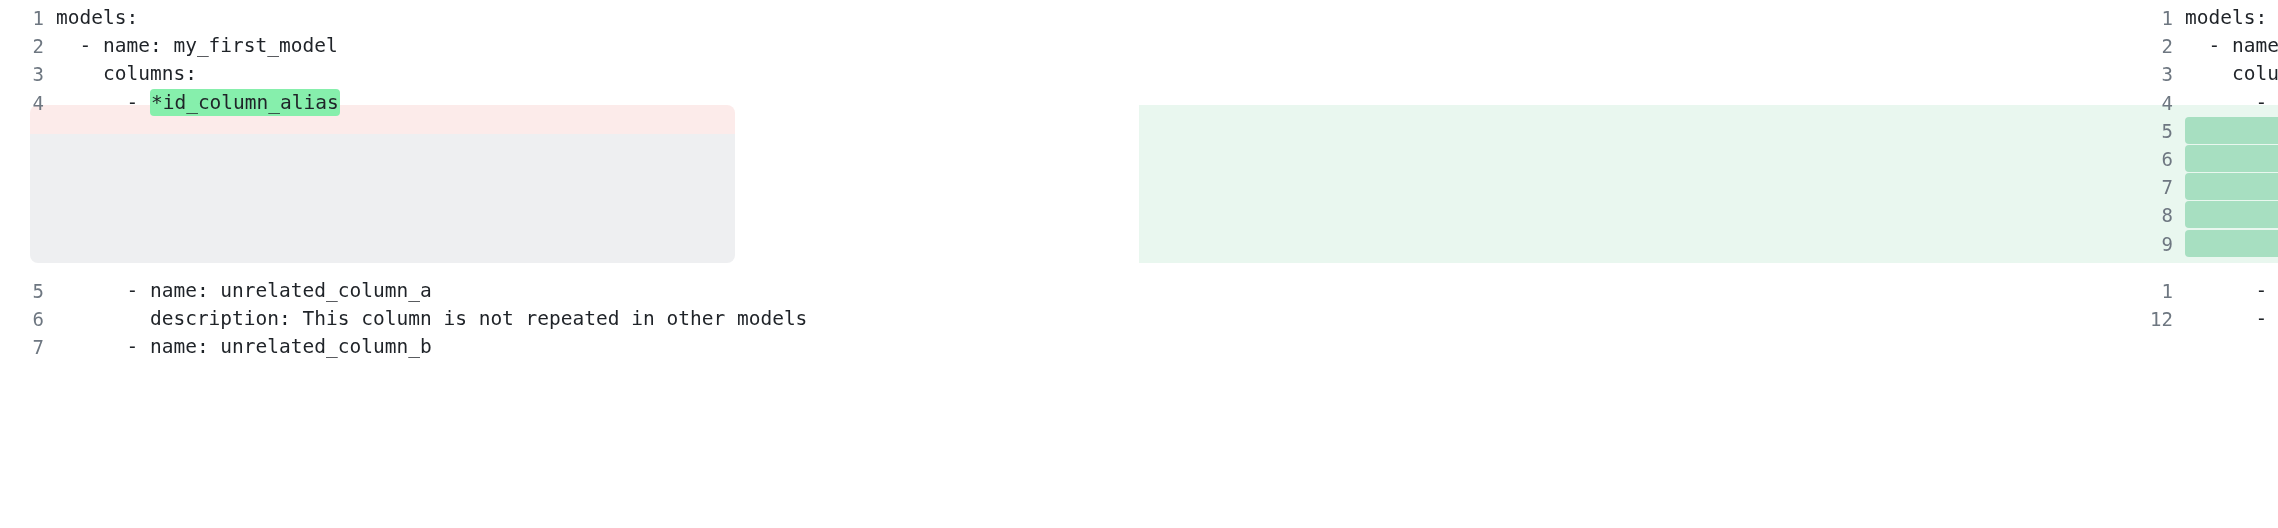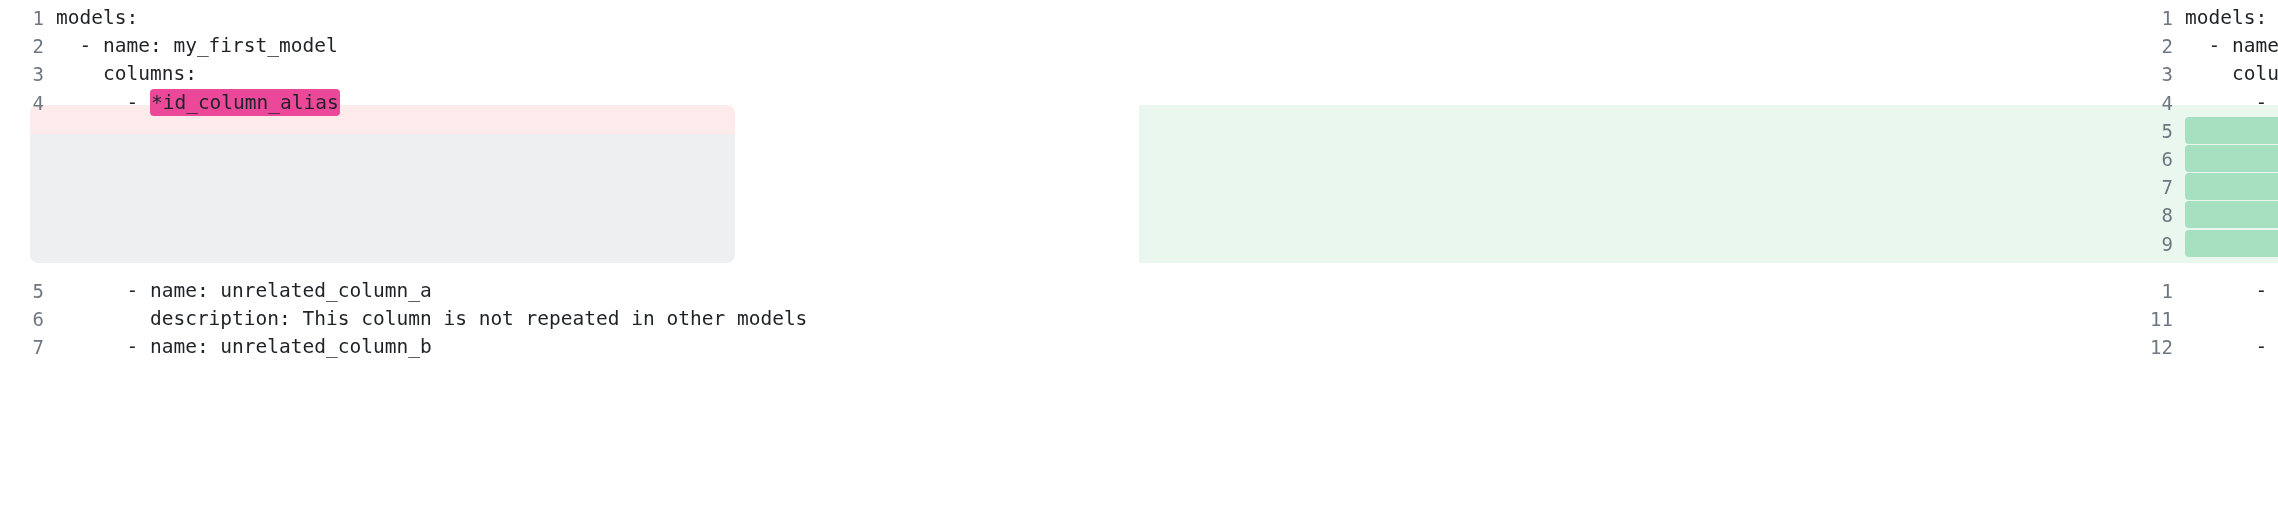--- a/index.html
+++ b/index.html
@@ -63,21 +63,21 @@
     white-space: pre;
   }
 
   .line-content .seg {
     display: inline;
     white-space: pre;
   }
 
   
   .wh-del {
-    background: #ec4899;
+    background: #86efac;
     border-radius: 4px;
     padding: 2px 1px;
   }
   .wh-add {
     background: #a7dfc1;
     border-radius: 4px;
     padding: 2px 1px;
   }
 
   
@@ -191,23 +191,19 @@
       <div class="code-line">
         <span class="line-number">9</span>
         <span class="line-content"><span class="seg wh-add">          </span></span>
       </div>
       <div class="code-line" style="height:19px;"><span class="line-number"></span><span class="line-content"> </span></div>
       <div class="code-line">
         <span class="line-number">1</span>
         <span class="line-content"><span class="seg">      - name: unrelated_column_a</span></span>
       </div>
       <div class="code-line">
-        <span class="line-number">11</span>
-        <span class="line-content"><span class="seg">        description: This column is not repeated in other models</span></span>
-      </div>
-      <div class="code-line">
         <span class="line-number">12</span>
         <span class="line-content"><span class="seg">      - name: unrelated_column_b</span></span>
       </div>
     </div>
   </div>
 
 </div>
 
 </body></html>

